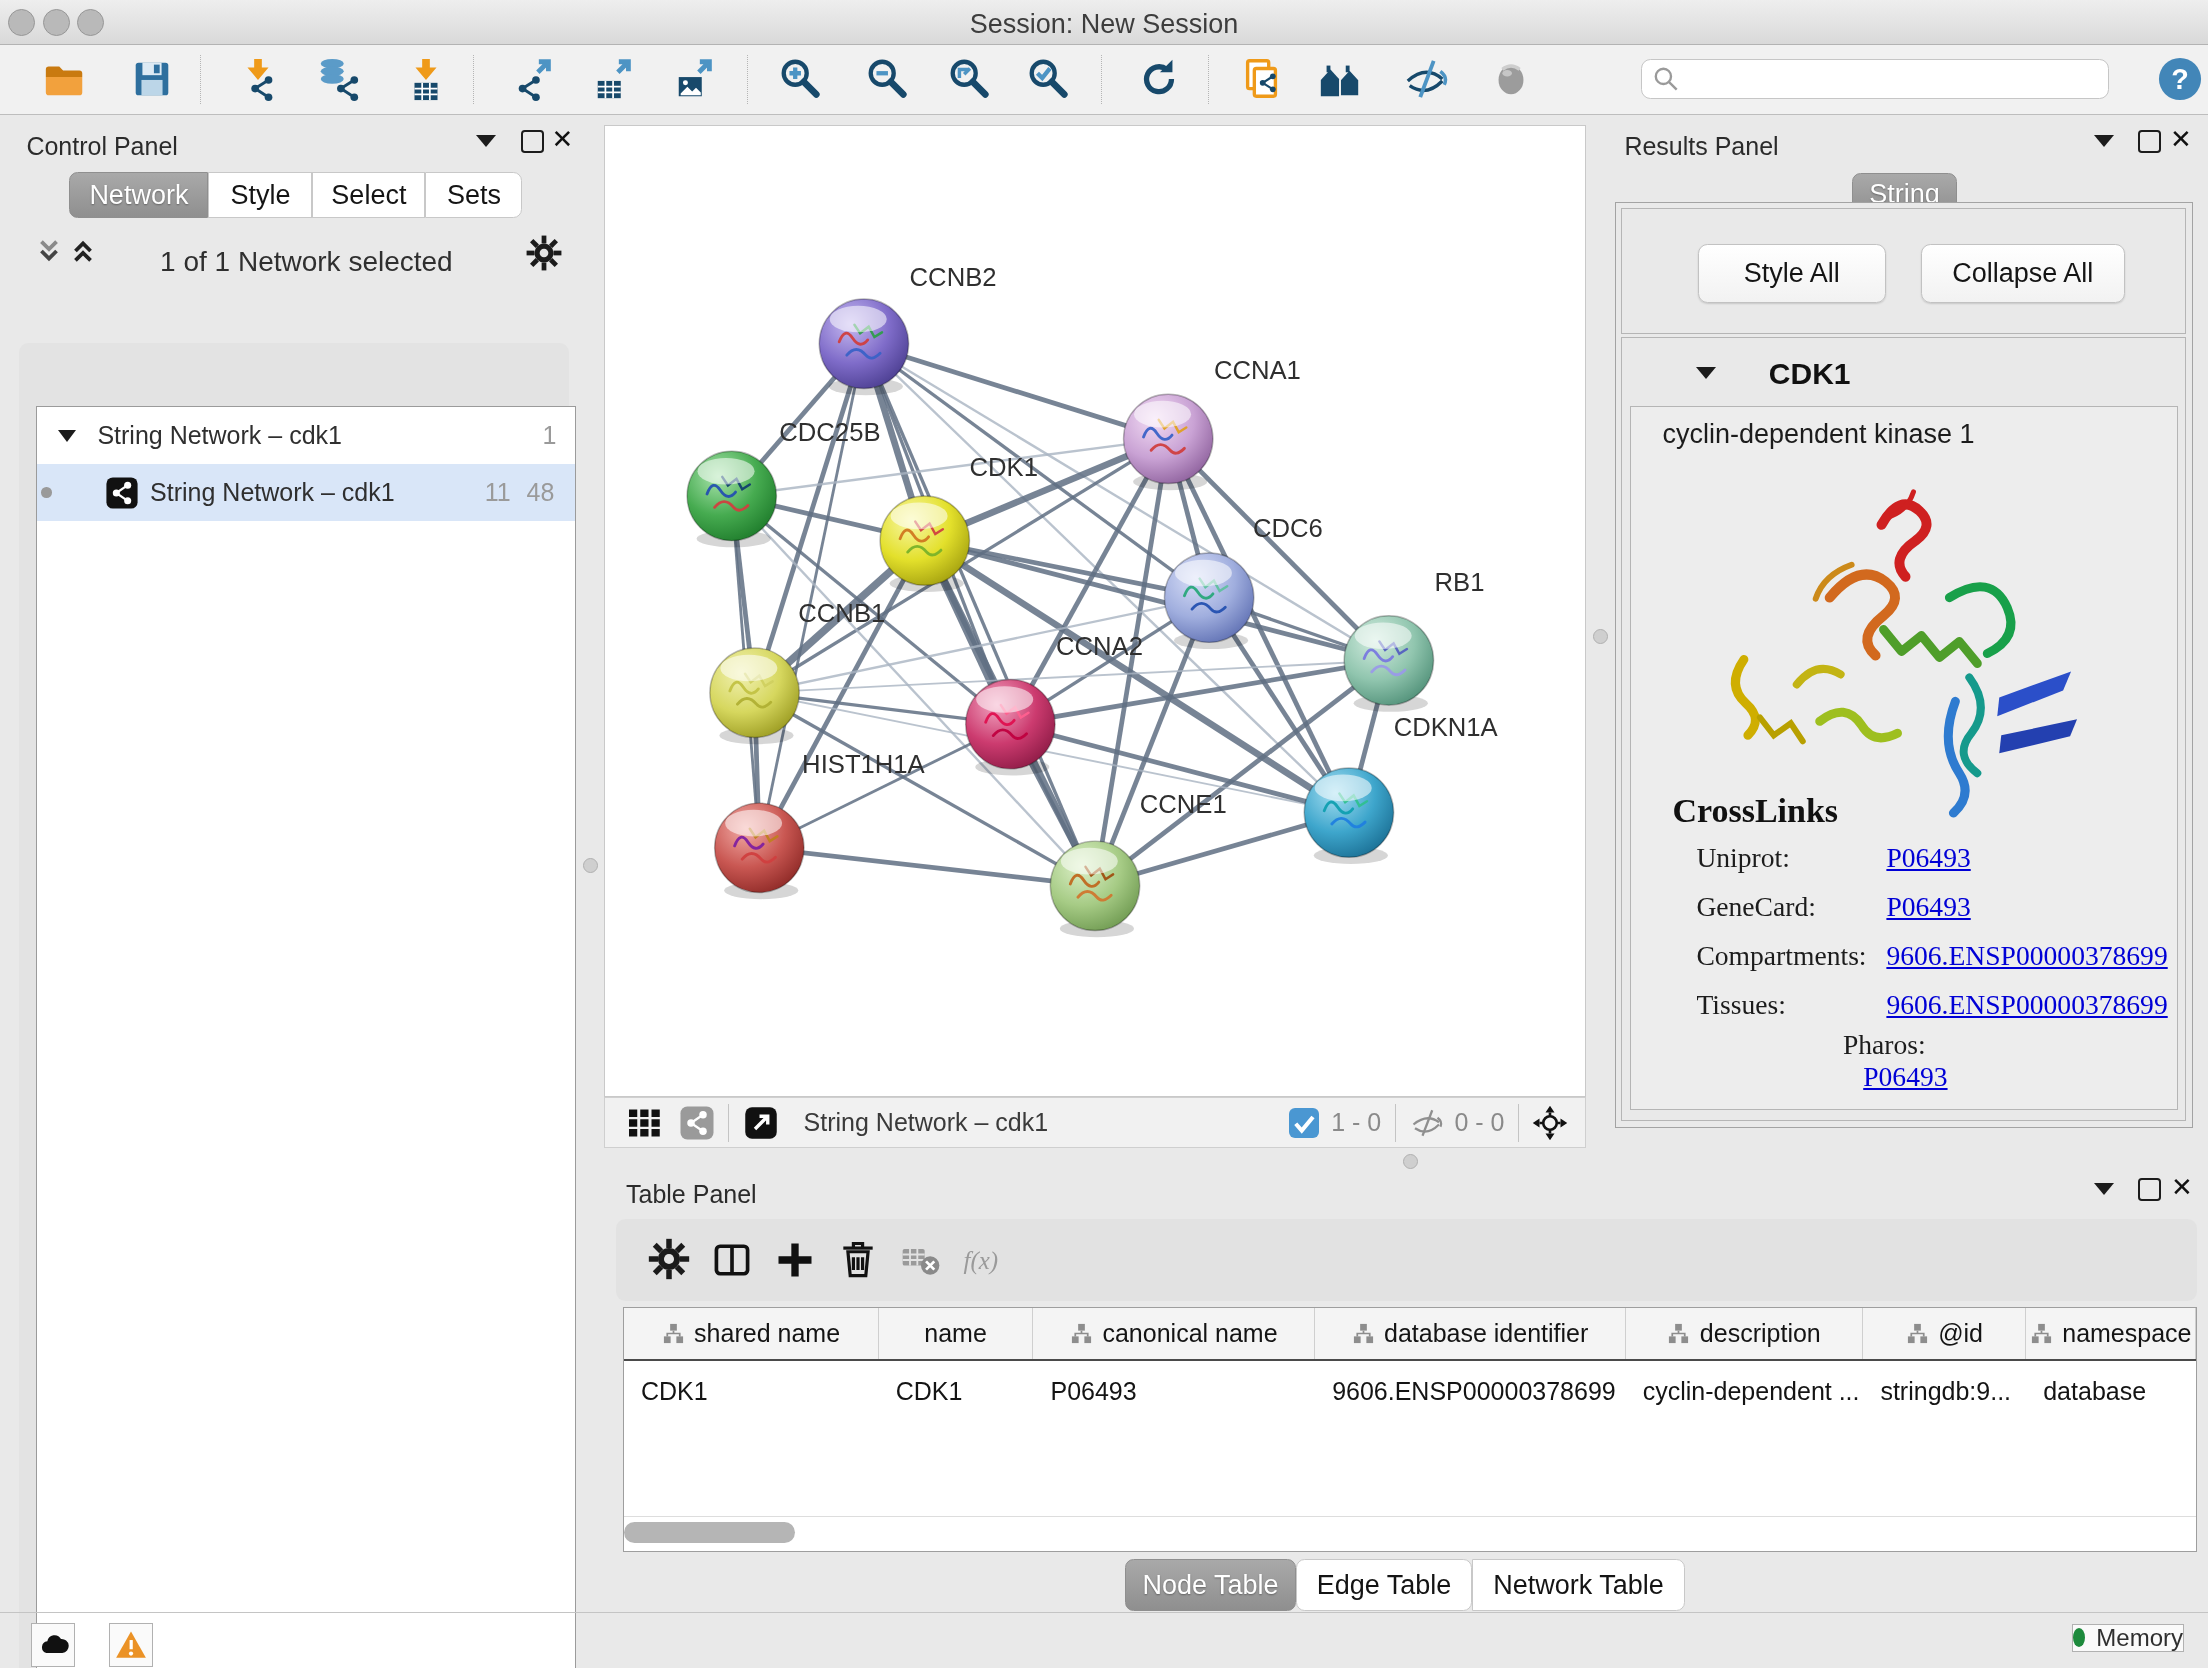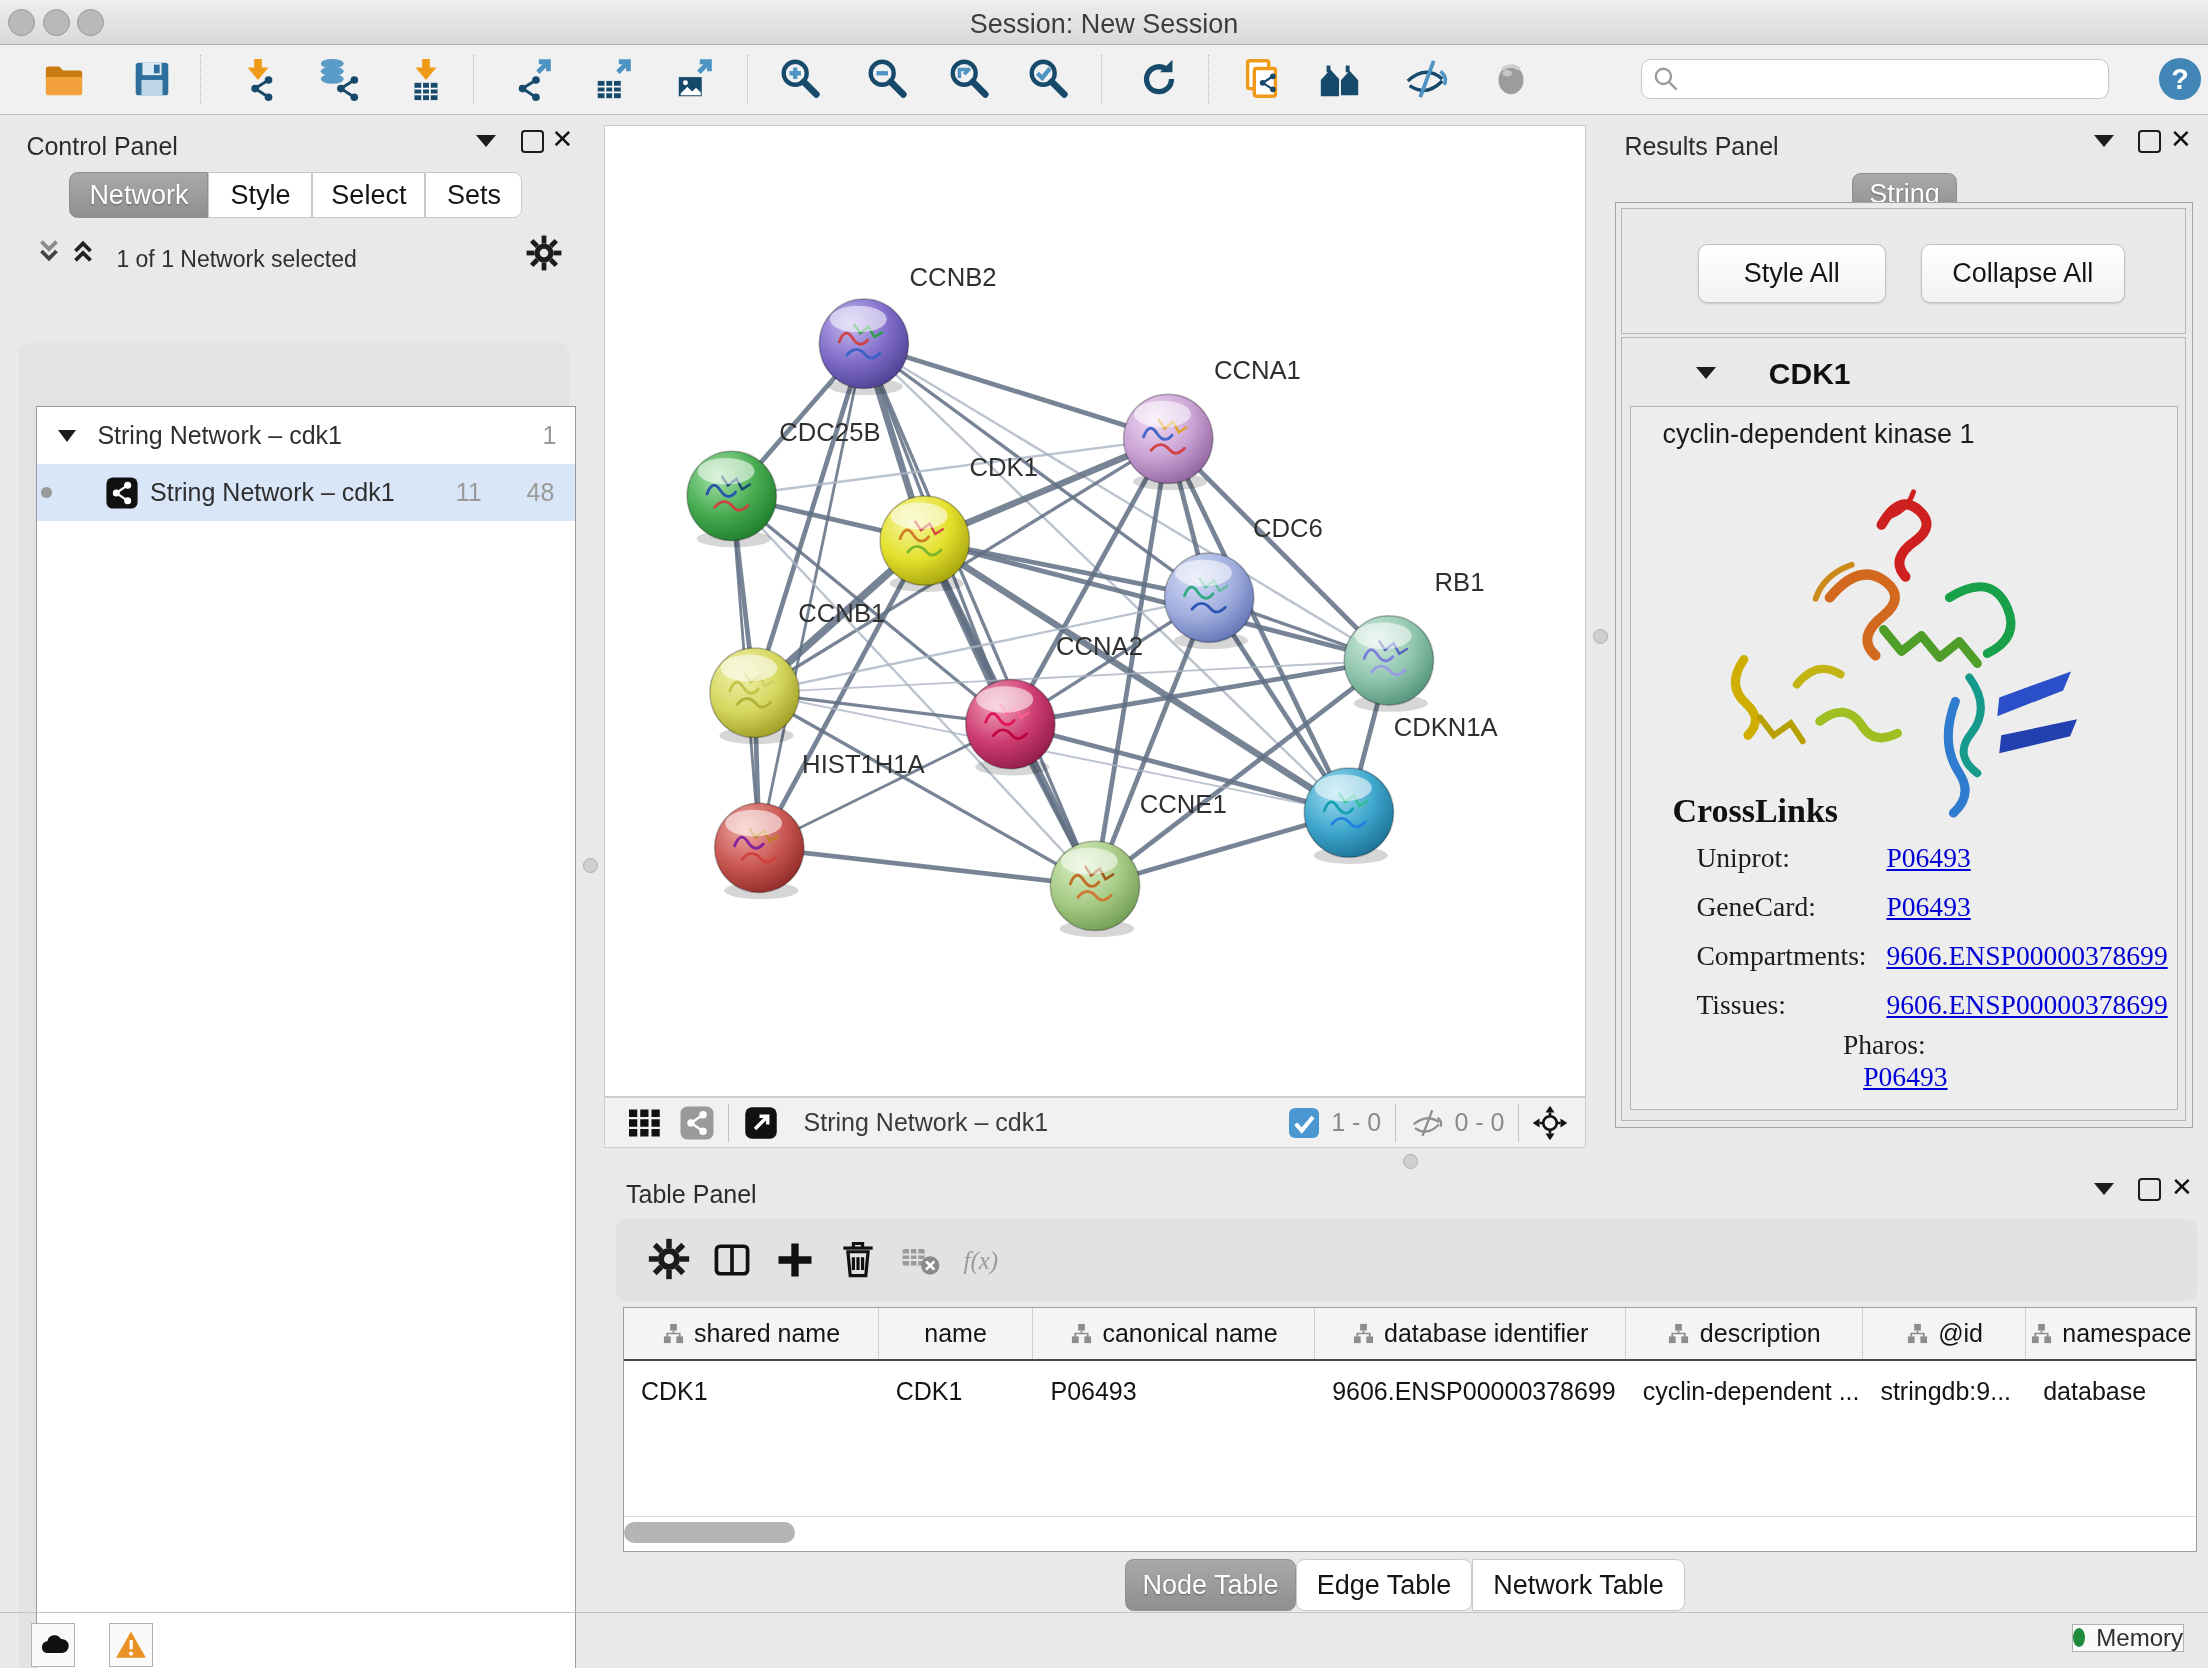--- a/index.html
+++ b/index.html
@@ -275,21 +275,21 @@
         <path d="M10 8l8 8 8-8"></path>
         <path d="M10 18l8 8 8-8" stroke="#444"></path>
       </svg>
   </div>
   <div class="abs" style="left:55px;top:110px;">
     <svg width="34" height="34" viewBox="0 0 36 36" fill="none" stroke="#222" stroke-width="4">
         <path d="M10 28l8-8 8 8"></path>
         <path d="M10 18l8-8 8 8"></path>
       </svg>
   </div>
-  <div class="abs" style="left:105px;top:122px;width:380px;text-align:left;font-size:23px;">1 of 1 Network selected</div>
+  <div class="abs" style="left:105px;top:122px;width:380px;text-align:center;font-size:28px;">1 of 1 Network selected</div>
   <div class="abs" style="left:514px;top:110px;"><span><svg viewBox="0 0 48 48" width="38" height="38">
           <rect x="21" y="2" width="6" height="10" transform="rotate(0 24 24)" fill="#1b1b1b"></rect>
           <rect x="21" y="2" width="6" height="10" transform="rotate(45 24 24)" fill="#1b1b1b"></rect>
           <rect x="21" y="2" width="6" height="10" transform="rotate(90 24 24)" fill="#1b1b1b"></rect>
           <rect x="21" y="2" width="6" height="10" transform="rotate(135 24 24)" fill="#1b1b1b"></rect>
           <rect x="21" y="2" width="6" height="10" transform="rotate(180 24 24)" fill="#1b1b1b"></rect>
           <rect x="21" y="2" width="6" height="10" transform="rotate(225 24 24)" fill="#1b1b1b"></rect>
           <rect x="21" y="2" width="6" height="10" transform="rotate(270 24 24)" fill="#1b1b1b"></rect>
           <rect x="21" y="2" width="6" height="10" transform="rotate(315 24 24)" fill="#1b1b1b"></rect>
           <circle cx="24" cy="24" r="12" fill="#1b1b1b"></circle>
@@ -307,21 +307,21 @@
       <span style="margin-left:53px;display:flex;">
         <svg width="34" height="34" viewBox="0 0 48 48">
             <rect x="2" y="2" width="44" height="44" rx="9" fill="#111"></rect>
             <circle cx="16" cy="24" r="5" fill="#fff"></circle>
             <circle cx="32" cy="13" r="5" fill="#fff"></circle>
             <circle cx="32" cy="35" r="5" fill="#fff"></circle>
             <path d="M16 24l16-11M16 24l16 11" stroke="#fff" stroke-width="3" fill="none"></path>
           </svg>
       </span>
       <span style="margin-left:11.4px;flex:1;">String Network – cdk1</span>
-      <span class="cnt" style="margin-right:45px;">11</span>
+      <span class="cnt" style="margin-right:16px;">11</span>
       <span class="cnt" style="margin-right:21px;">48</span>
     </div>
   </div>
 </div>
 
 <div class="abs handle" style="left:583px;top:858px;"></div>
 <div class="abs handle" style="left:1593px;top:629px;"></div>
 <div class="abs handle" style="left:1403px;top:1154px;"></div>
 
 <div class="abs netcanvas">

